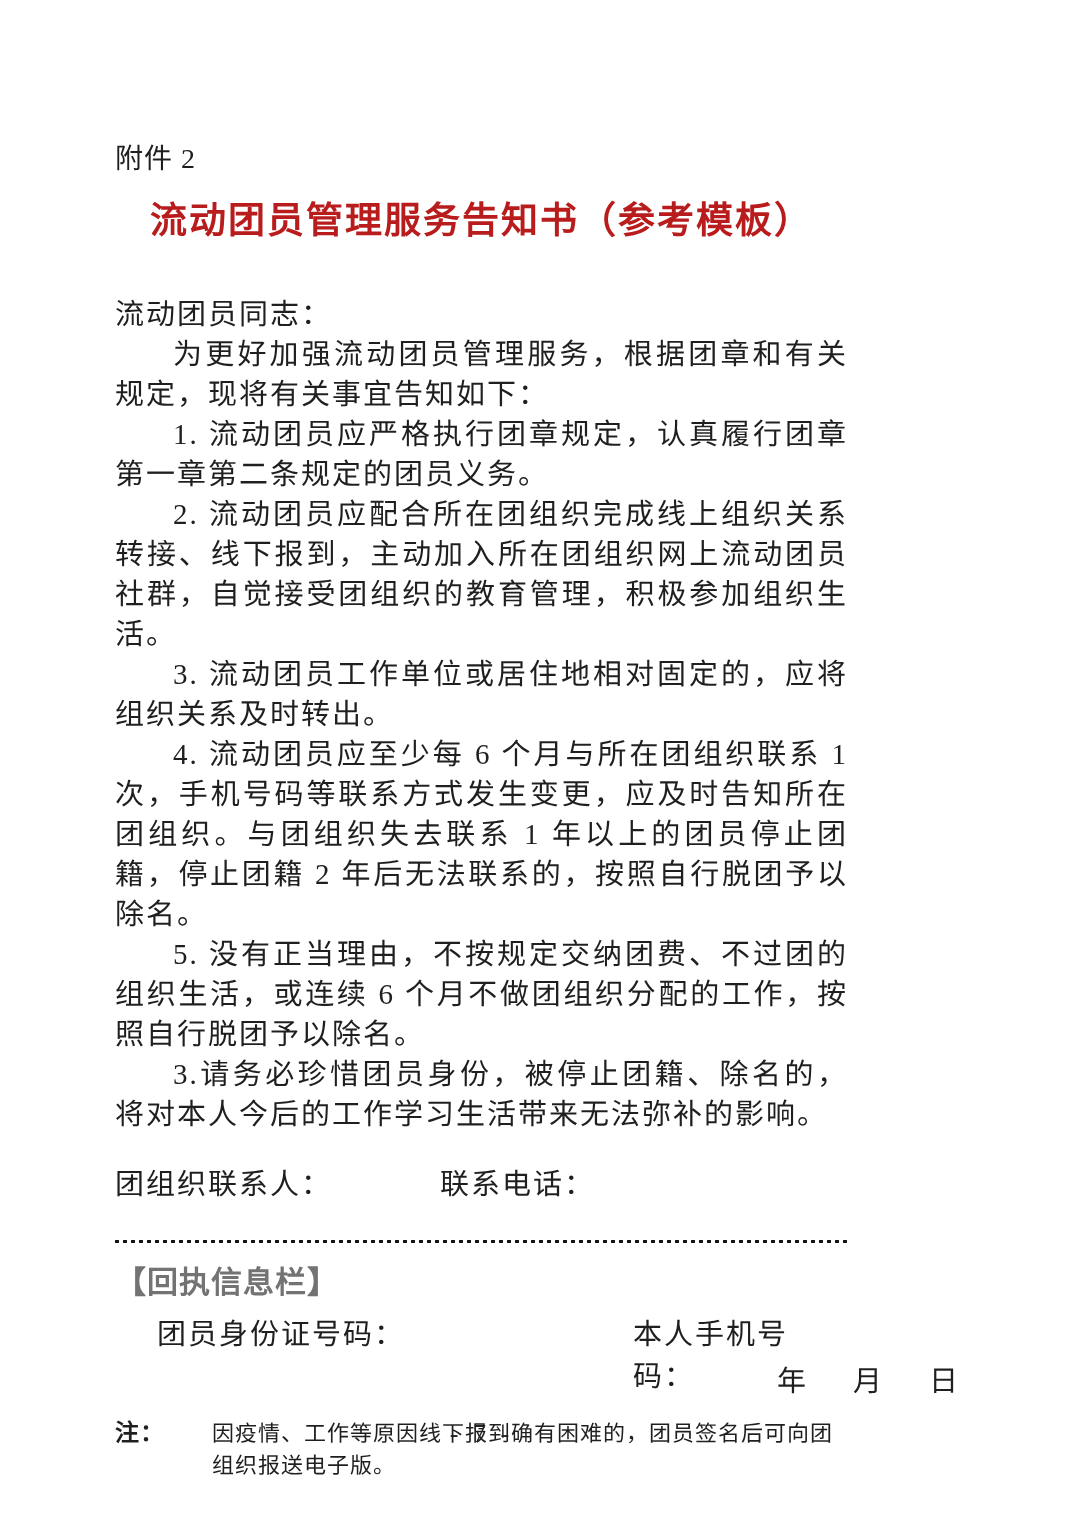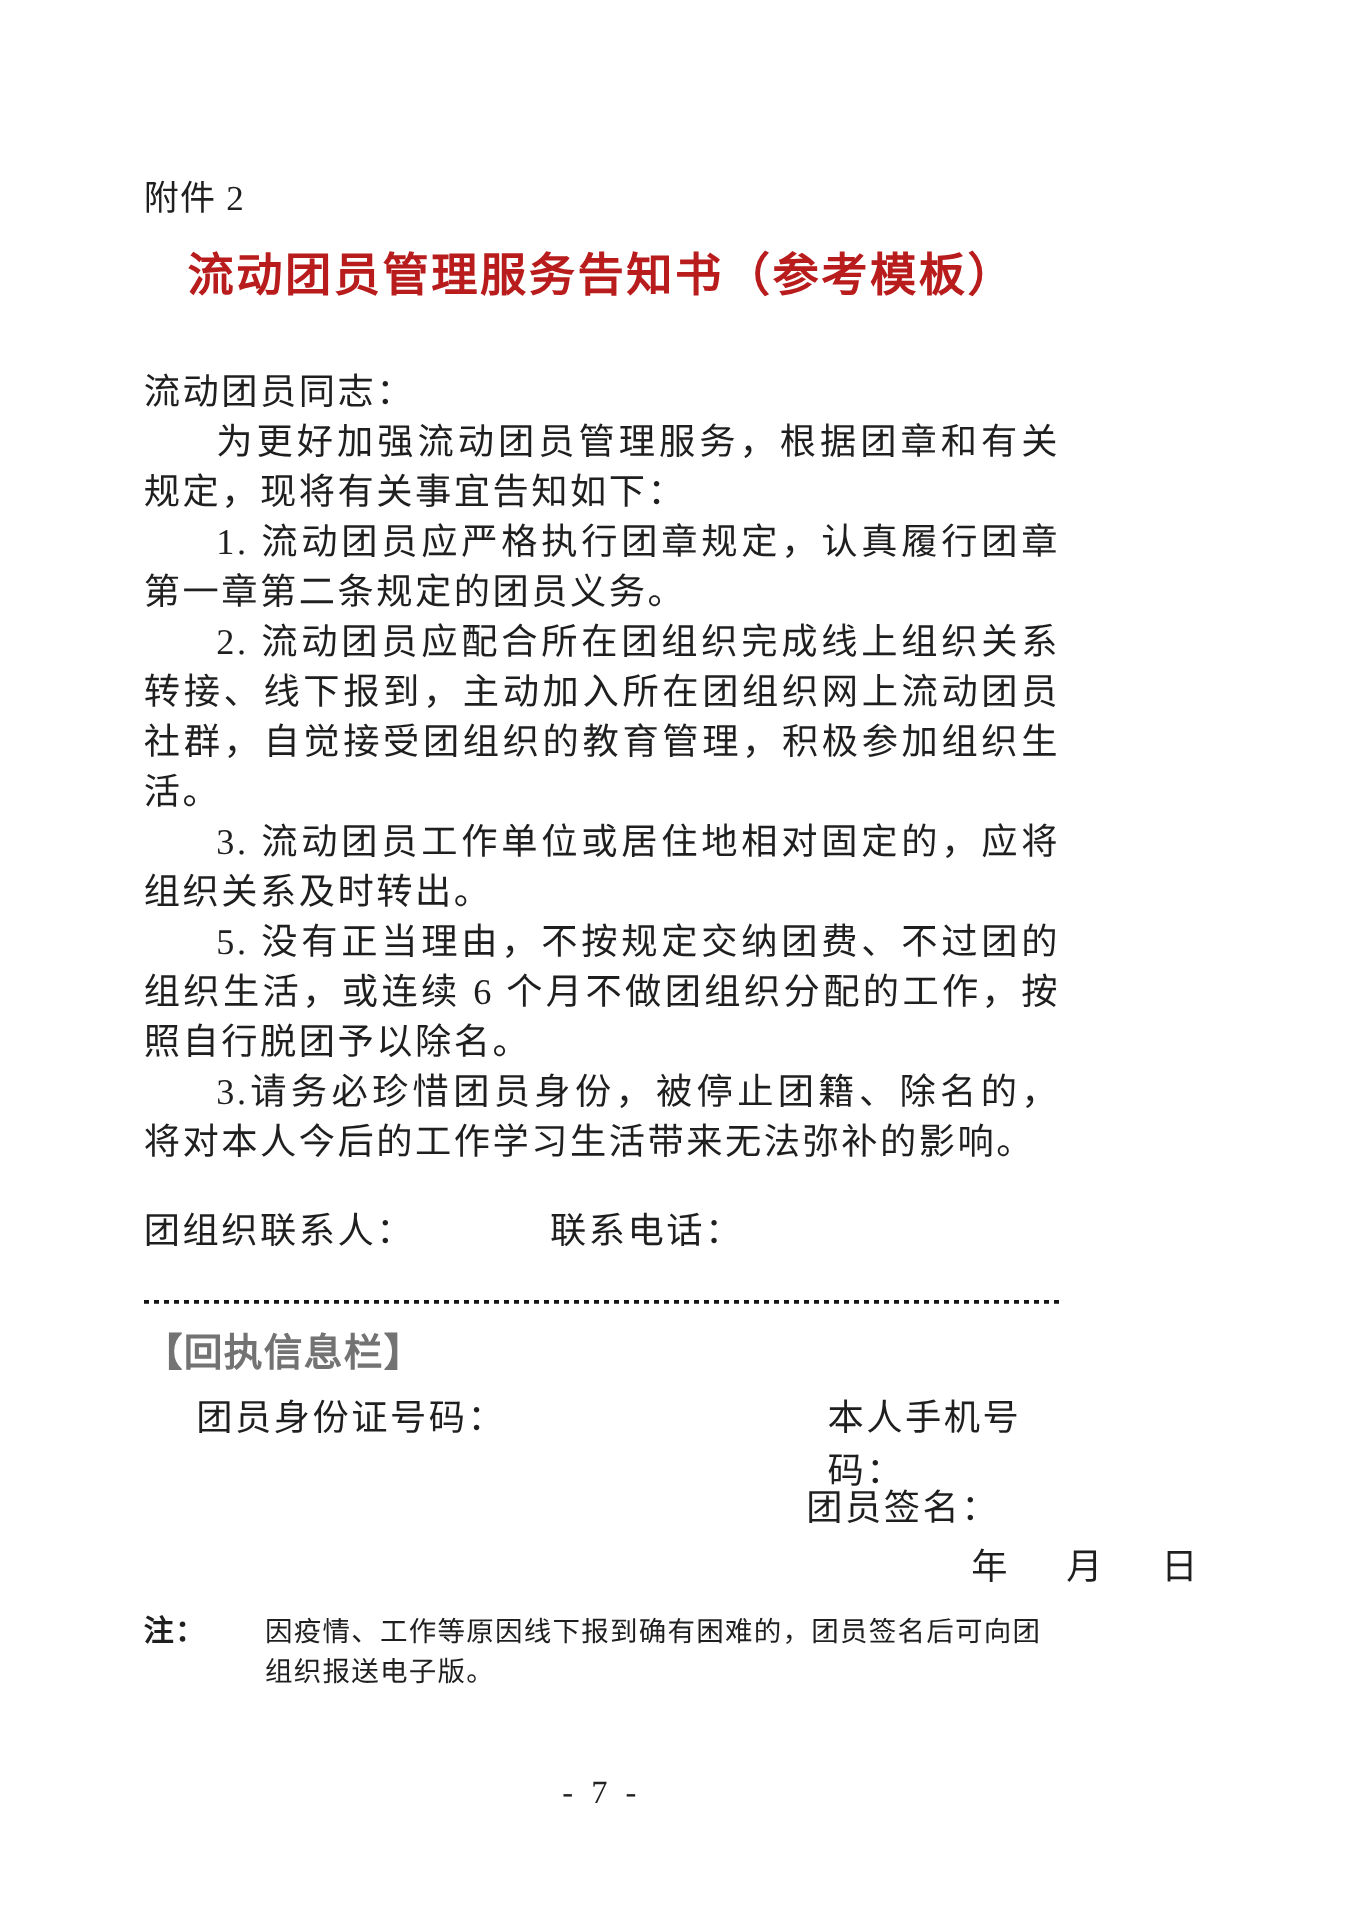--- a/index.html
+++ b/index.html
@@ -58,21 +58,21 @@
     color:#737373;
   }
   .receipt-row{
     position:relative;
     margin-top:8px;
     font-size:29px;
     letter-spacing:2px;
     height:42px;
   }
   .id-label{margin-left:42px;}
-  .mobile-label{position:absolute;left:547px;top:0;}
+  .mobile-label{position:absolute;left:518px;top:0;}
   .signature-row{
     margin-top:30px;
     font-size:29px;
     letter-spacing:2px;
     padding-left:530px;
   }
   .date-row{
     margin-top:5px;
     font-size:29px;
     display:flex;
@@ -112,41 +112,39 @@
   <div class="attachment-label">附件 2</div>
 
   <h1 class="doc-title">流动团员管理服务告知书（参考模板）</h1>
 
   <div class="body-text">
     <p class="salutation">流动团员同志：</p>
     <p class="para">为更好加强流动团员管理服务，根据团章和有关规定，现将有关事宜告知如下：</p>
     <p class="para">1. 流动团员应严格执行团章规定，认真履行团章第一章第二条规定的团员义务。</p>
     <p class="para">2. 流动团员应配合所在团组织完成线上组织关系转接、线下报到，主动加入所在团组织网上流动团员社群，自觉接受团组织的教育管理，积极参加组织生活。</p>
     <p class="para">3. 流动团员工作单位或居住地相对固定的，应将组织关系及时转出。</p>
+    <p class="para">4. 流动团员应至少每 6 个月与所在团组织联系 1 次，手机号码等联系方式发生变更，应及时告知所在团组织。与团组织失去联系 1 年以上的团员停止团籍，停止团籍 2 年后无法联系的，按照自行脱团予以除名。</p>
     <p class="para">5. 没有正当理由，不按规定交纳团费、不过团的组织生活，或连续 6 个月不做团组织分配的工作，按照自行脱团予以除名。</p>
     <p class="para">3.请务必珍惜团员身份，被停止团籍、除名的，将对本人今后的工作学习生活带来无法弥补的影响。</p>
   </div>
 
   <div class="contact-row">
     <span>团组织联系人：</span>
     <span class="contact-phone">联系电话：</span>
   </div>
 
   <div class="divider-dotted"></div>
 
   <div class="receipt-header">【回执信息栏】</div>
 
   <div class="receipt-row">
     <span class="id-label">团员身份证号码：</span>
     <span class="mobile-label">本人手机号码：</span>
   </div>
 
-  <div class="signature-row">
-    <span>团员签名：</span>
-  </div>
 
   <div class="date-row">
     <span>年</span>
     <span>月</span>
     <span>日</span>
   </div>
 
   <div class="note-row">
     <span class="note-prefix">注：</span>
     <span class="note-text">因疫情、工作等原因线下报到确有困难的，团员签名后可向团组织报送电子版。</span>

